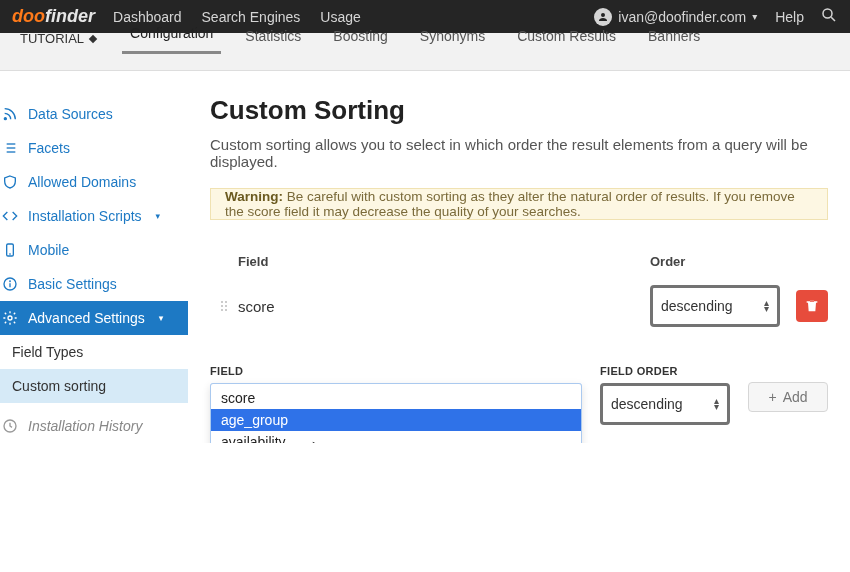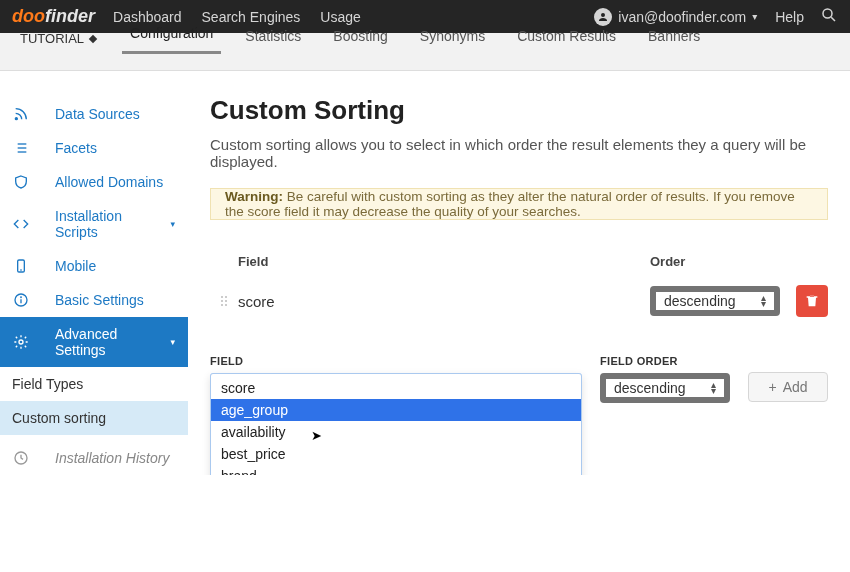--- a/index.html
+++ b/index.html
@@ -16,21 +16,21 @@
   .caret-down { margin-left:6px; font-size:10px; }
   .help { color:#d5d5d5; margin-right:16px; cursor:pointer; }
   .search-icon { color:#d5d5d5; cursor:pointer; }
   .secbar { background:#f2f2f2; border-bottom:1px solid #ddd; height:38px; display:flex; align-items:flex-end; padding:16px 12px; }
   .tutorial { font-size:13px; color:#333; padding:8px 8px; cursor:pointer; display:flex; align-items:center; margin-right:18px;}
   .tutorial .diamond { width:6px; height:6px; background:#333; transform:rotate(45deg); margin-left:6px;}
   .tab { padding:10px 8px; font-size:14px; color:#555; cursor:pointer; margin-right:16px; }
   .tab.active { color:#222; border-bottom:3px solid #888; }
   .layout { display:flex; }
   .sidebar { width:188px; padding-top:26px; }
-  .side-item { display:flex; align-items:center; gap:26px; padding:9px 13px; font-size:14px; color:#1d79c4; cursor:pointer; }
+  .side-item { display:flex; align-items:center; gap:10px; padding:9px 2px; font-size:14px; color:#1d79c4; cursor:pointer; }
   .side-item.plain { color:#333; padding-left:12px; }
   .side-item.active { background:#1d79c4; color:#fff; }
   .side-item.sub-active { background:#d6eaf7; color:#333; }
   .side-item.italic { color:#888; font-style:italic; }
   .side-icon { width:16px; height:16px; display:inline-flex; align-items:center; justify-content:center; }
   .side-icon svg { width:16px; height:16px; }
   .side-caret { margin-left:4px; font-size:9px;}
   .main { flex:1; padding:24px 22px 0 22px; }
   h1 { font-size:26px; font-weight:600; color:#222; margin-bottom:10px; }
   .intro { font-size:15px; color:#555; margin-bottom:18px; }
@@ -39,21 +39,21 @@
   .table-head { display:flex; padding:8px 0; font-size:13px; color:#444; font-weight:600;}
   .col-handle { width:24px; }
   .col-field { flex:1; padding-left:4px;}
   .col-order { width:130px; }
   .col-actions { width:48px; }
   .row { display:flex; align-items:center; padding:8px 0; }
   .handle { width:24px; color:#bbb; cursor:grab; display:flex; flex-direction:column; align-items:center; gap:2px;}
   .handle span { width:2px; height:2px; background:#bbb; border-radius:50%; box-shadow:4px 0 #bbb;}
   .field-cell { flex:1; font-size:15px; color:#333; padding-left:4px;}
   .order-cell { width:130px; }
-  .select-like { border:6px solid #737373; border-radius:4px; background:#fff; height:30px; display:flex; align-items:center; padding:0 8px; font-size:14px; color:#333; position:relative; cursor:pointer;}
+  .select-like { border:3px solid #737373; border-radius:4px; background:#fff; height:42px; display:flex; align-items:center; padding:0 8px; font-size:14px; color:#333; position:relative; cursor:pointer;}
   .select-like .arrows { position:absolute; right:8px; font-size:10px; color:#555; display:flex; flex-direction:column; line-height:6px;}
   .actions-cell { width:48px; display:flex; justify-content:flex-end; }
   .del-btn { width:32px; height:32px; background:#e74c3c; border-radius:4px; display:flex; align-items:center; justify-content:center; cursor:pointer;}
   .del-btn svg { fill:#fff; width:16px; height:16px; }
   .form-row { display:flex; gap:18px; margin-top:30px; align-items:flex-start;}
   .form-group { display:flex; flex-direction:column; }
   .form-group.field-group { flex:1; }
   .form-group label { font-size:11px; font-weight:700; color:#333; letter-spacing:0.3px; margin-bottom:6px;}
   .dropdown-open { position:relative; width:100%; }
   .dropdown-trigger { border:1px solid #b9d7ff; border-radius:3px; height:30px; background:#fff; position:relative;}
@@ -193,21 +193,21 @@
             <circle cx="12" cy="12" r="9"></circle>
             <polyline points="12 7 12 12 15 14"></polyline>
           </svg>
         </span>
       <span>Installation History</span>
     </div>
   </div>
 
   <div class="main">
     <h1>Custom Sorting</h1>
-    <p class="intro">Custom sorting allows you to select in which order the result elements they a query will be displayed.</p>
+    <p class="intro">Custom sorting allows you to select in which order the result elements from a query will be displayed.</p>
 
     <div class="warning">
       <b>Warning:</b><span> Be careful with custom sorting as they alter the natural order of results. If you remove the score field it may decrease the quality of your searches.</span>
     </div>
 
     <div class="table-head">
       <div class="col-handle"></div>
       <div class="col-field">Field</div>
       <div class="col-order">Order</div>
       <div class="col-actions"></div>

